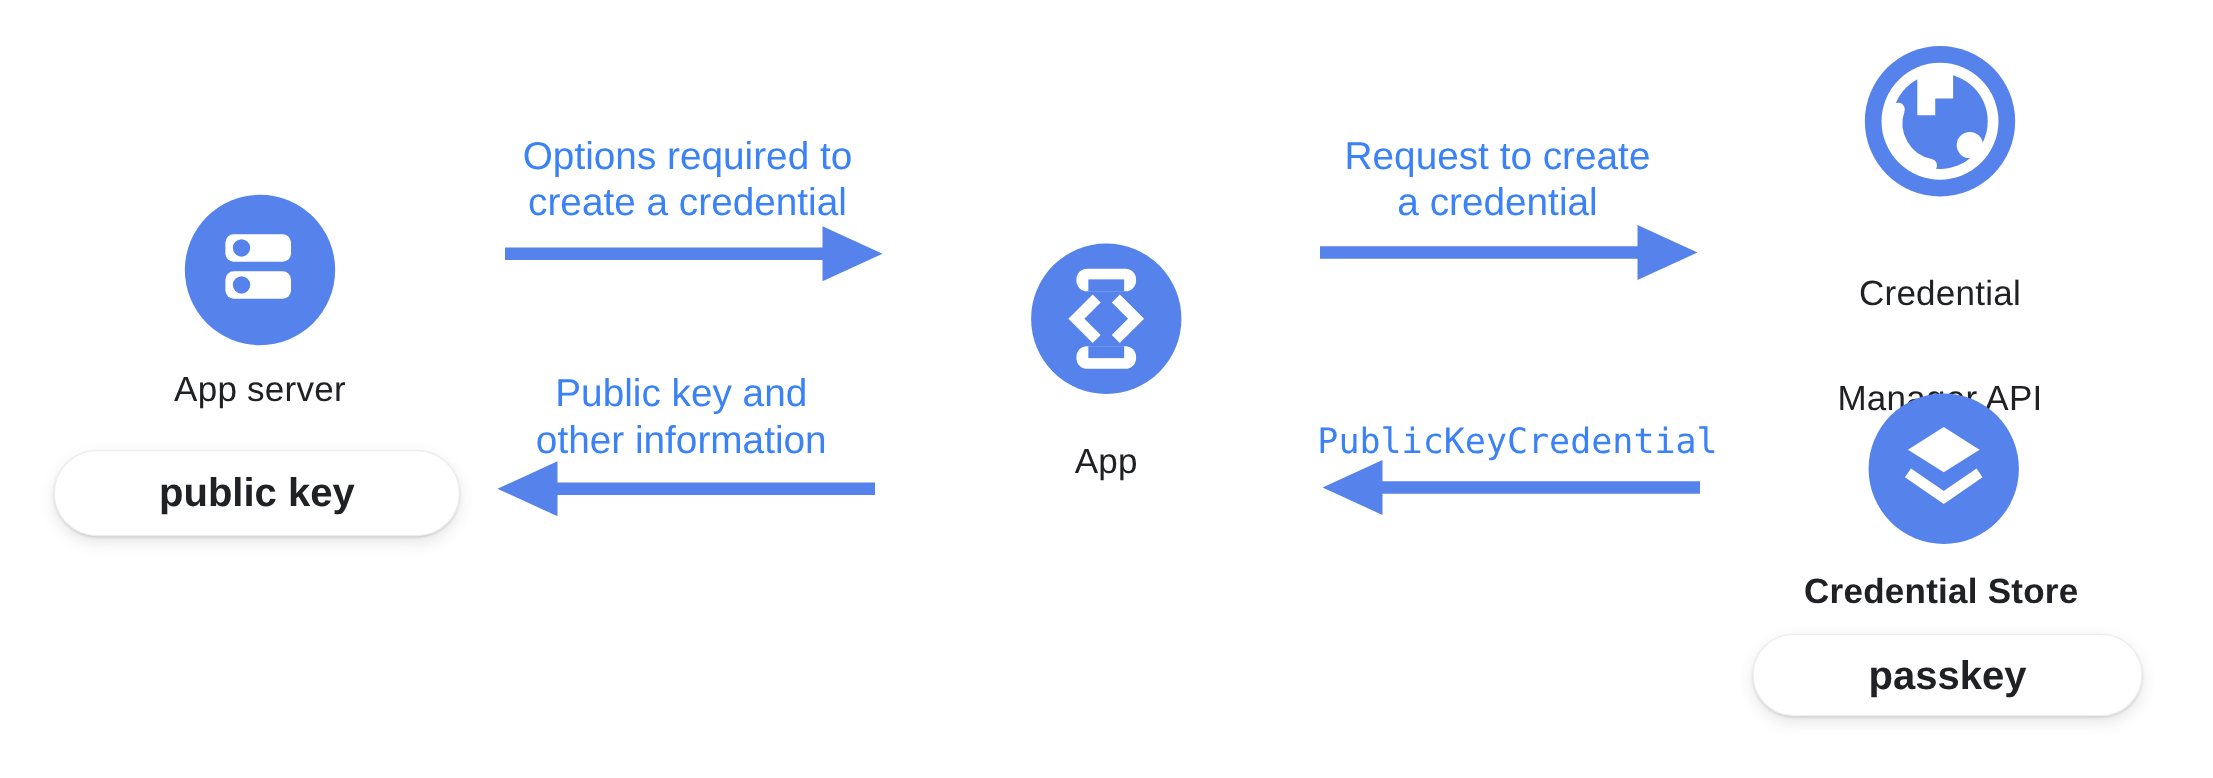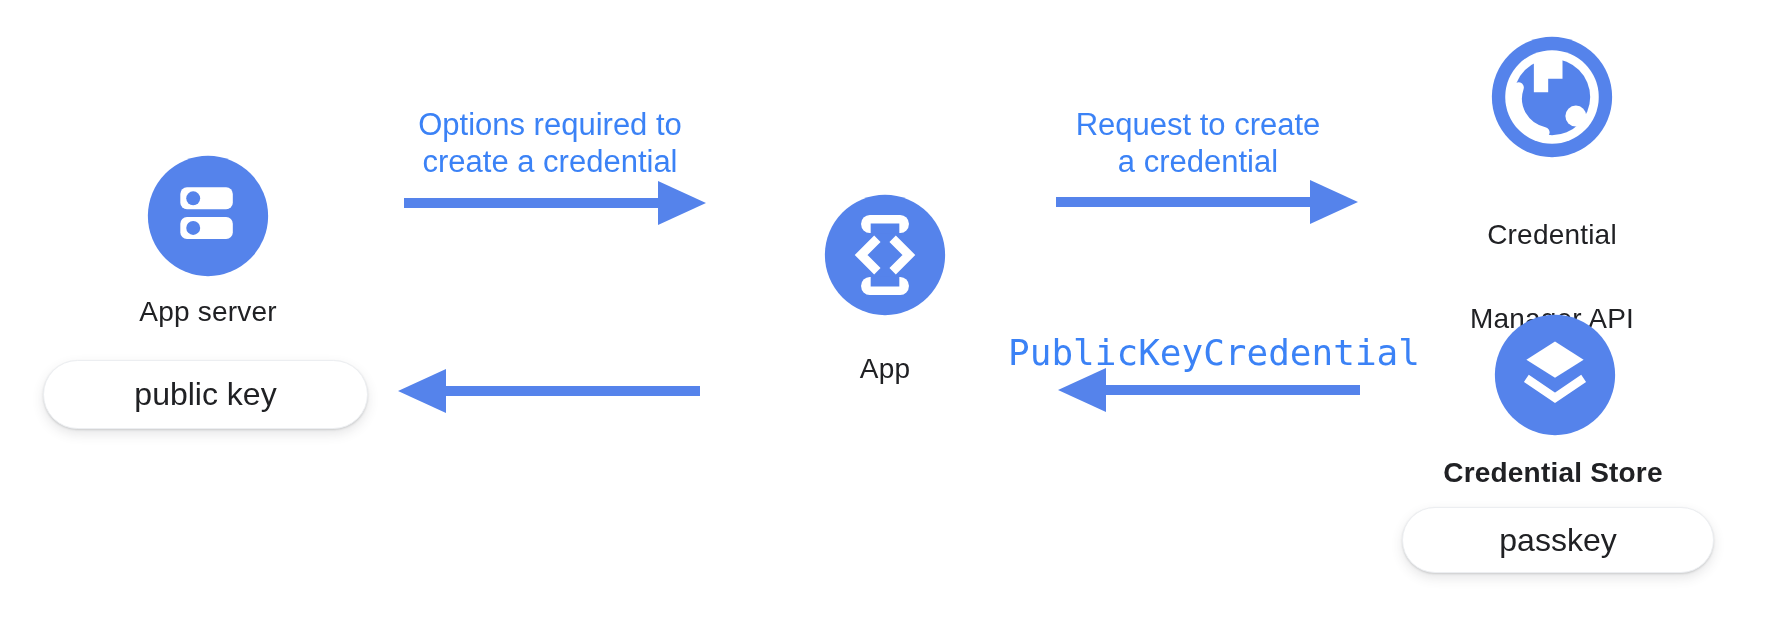--- a/index.html
+++ b/index.html
@@ -11,26 +11,26 @@
   .node-label{
     position:absolute;text-align:center;font-size:28px;font-weight:500;
     line-height:42px;letter-spacing:.2px;white-space:pre-line;
   }
   .flow-label{
     position:absolute;text-align:center;font-size:31px;font-weight:400;
     line-height:37px;color:#3b82f6;
   }
   .flow-label.mono{
     font-family:"DejaVu Sans Mono","Liberation Mono",monospace;
-    font-size:36px;font-weight:400;letter-spacing:0;
+    font-size:28px;font-weight:400;letter-spacing:0;
   }
   .pill{
     position:absolute;background:#fff;border:1px solid #eceef1;
     border-radius:999px;display:flex;align-items:center;justify-content:center;
-    font-size:32px;font-weight:400;color:#202124;
+    font-size:32px;font-weight:700;color:#202124;
     box-shadow:0 1px 2px rgba(60,64,67,.18),0 5px 12px rgba(60,64,67,.13);
   }
   .arrow{position:absolute;display:block;}
 </style>
 </head>
 <body>
 
 <div class="canvas">
 
   <svg class="node-circle" style="left:145px;top:153px;" viewBox="-66 -66 132 132">
@@ -47,20 +47,24 @@
 
   <div class="flow-label" style="left:350px;top:106px;width:400px;">
     <span>Options required to</span><br>
     <span>create a credential</span>
   </div>
   <svg class="arrow" style="left:404px;top:179px;" width="302" height="48" viewBox="0 0 302 48">
     <rect x="0" y="19" width="258" height="10" fill="#5583EB"></rect>
     <polygon points="254,2 302,24 254,46" fill="#5583EB"></polygon>
   </svg>
 
+  <div class="flow-label" style="left:345px;top:296px;width:400px;">
+    <span>Public key and</span><br>
+    <span>other information</span>
+  </div>
   <svg class="arrow" style="left:398px;top:367px;" width="302" height="48" viewBox="0 0 302 48">
     <polygon points="48,2 0,24 48,46" fill="#5583EB"></polygon>
     <rect x="44" y="19" width="258" height="10" fill="#5583EB"></rect>
   </svg>
 
   <svg class="node-circle" style="left:822px;top:192px;" viewBox="-66 -66 132 132">
     <circle cx="0" cy="0" r="63" fill="#5583EB"></circle>
     <rect x="-25" y="-42" width="50" height="19" rx="9" fill="#fff"></rect>
     <rect x="-15" y="-33" width="30" height="10" fill="#5583EB"></rect>
     <rect x="-25" y="23" width="50" height="19" rx="9" fill="#fff"></rect>

